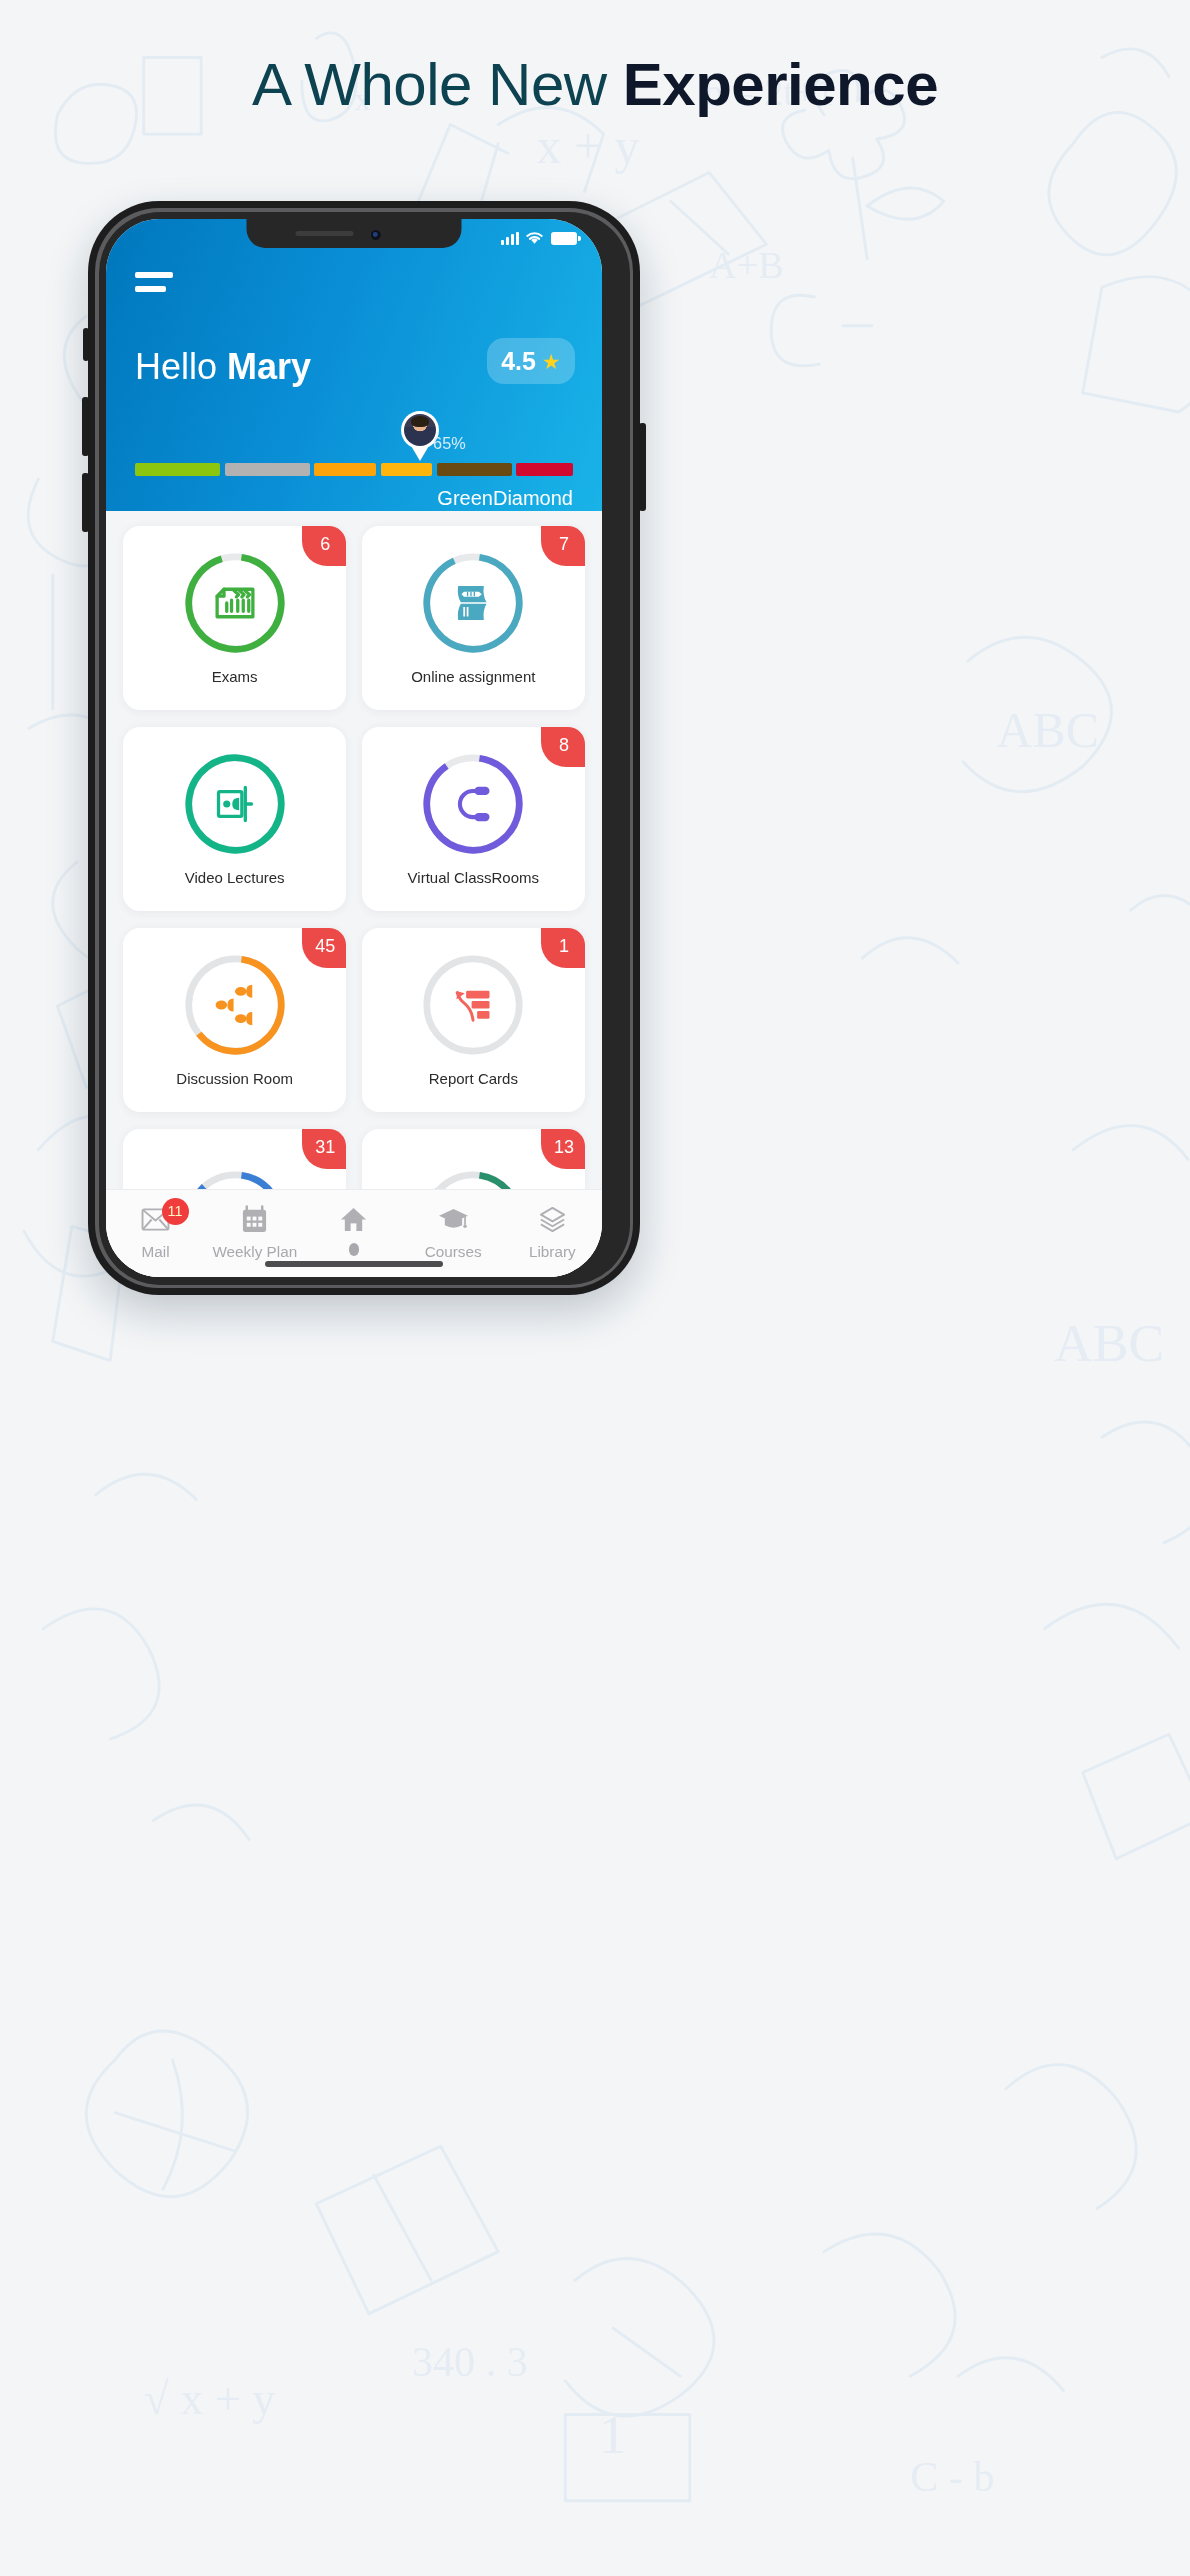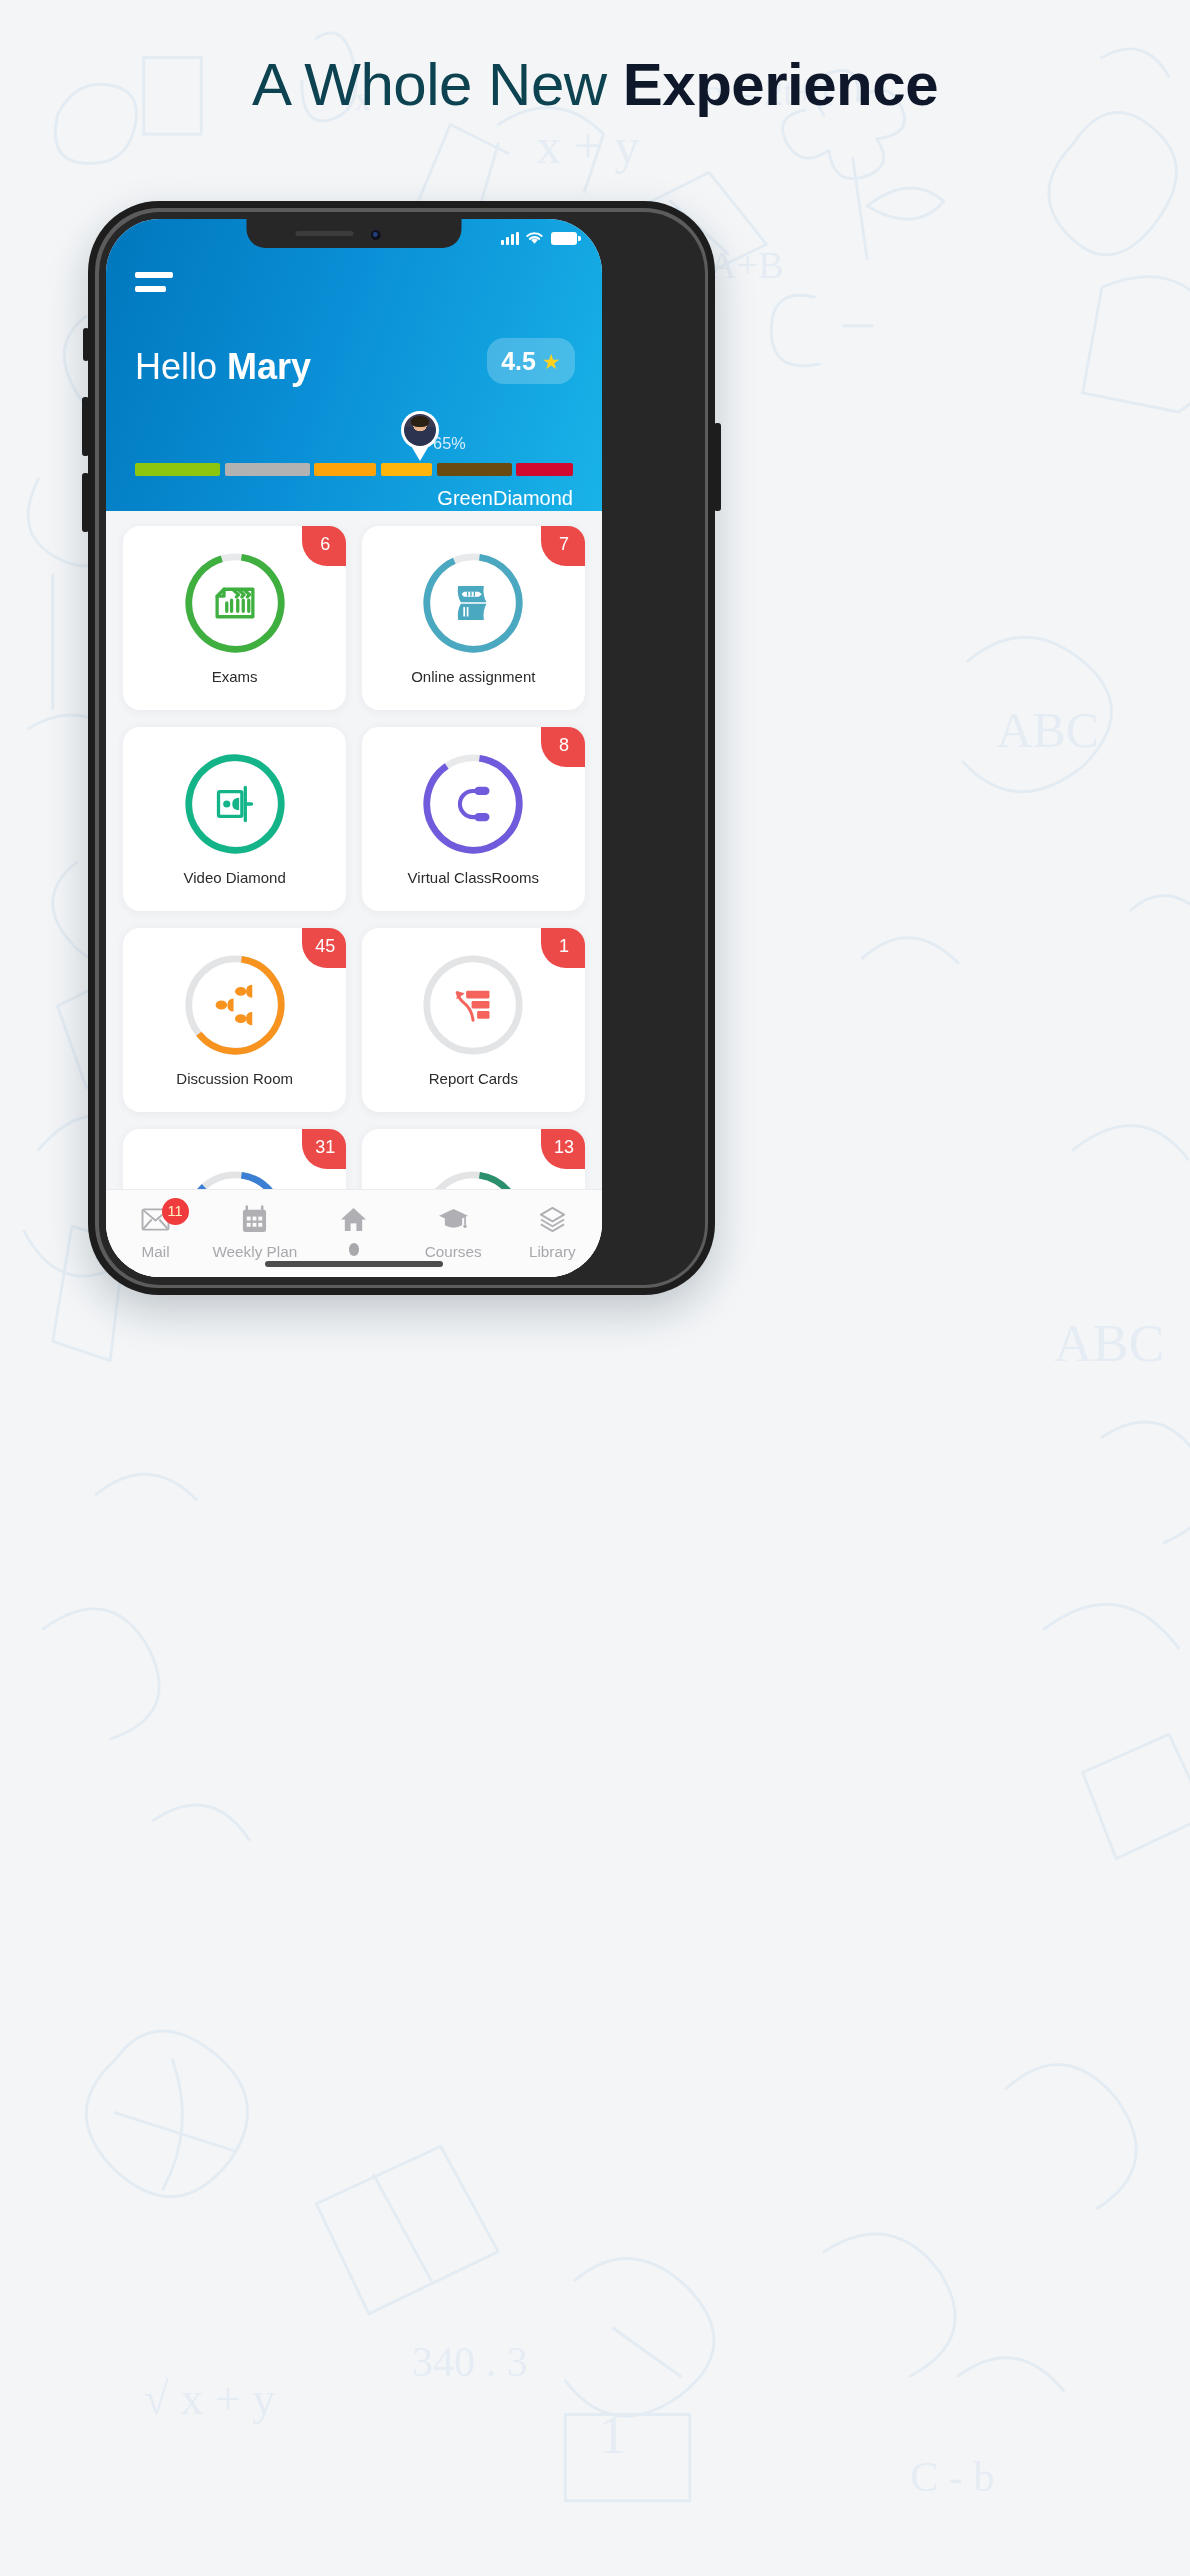--- a/index.html
+++ b/index.html
@@ -33,21 +33,21 @@
     white-space: nowrap;
     z-index: 5;
   }
   #headline .plain { color: #0d4251; font-weight: 300; }
   #headline .accent { color: #0f172a; font-weight: 700; }
 
   
   #phone {
     position: absolute;
     left: 88px; top: 201px;
-    width: 627px; height: 1094px;
+    width: 552px; height: 1094px;
     background: #1d1d1d;
     border-radius: 71px;
     box-shadow: 0 17px 42px rgba(20,40,60,.22);
     z-index: 10;
   }
   #phone::before { 
     content: "";
     position: absolute; inset: 6.7px;
     border-radius: 64px;
     background: #5c5c5e;
@@ -466,21 +466,21 @@
                 <div class="glyph">
                   <svg width="44" height="42" viewBox="0 0 32 30">
                     <rect x="7" y="3" width="18" height="17" rx="1" stroke="#13b588" fill="none" stroke-width="2.4" stroke-linecap="round" stroke-linejoin="round"></rect>
                     <circle cx="16" cy="9" r="2.6" fill="#13b588"></circle>
                     <path d="M11.5 18 q0 -5 4.5 -5 q4.5 0 4.5 5 Z" fill="#13b588"></path>
                     <path d="M4 22.5 h24" stroke="#13b588" fill="none" stroke-width="2.4" stroke-linecap="round" stroke-linejoin="round"></path>
                     <path d="M16 22.5 v4.5" stroke="#13b588" fill="none" stroke-width="2.4" stroke-linecap="round" stroke-linejoin="round"></path>
                   </svg>
                 </div>
               </div>
-              <div class="card-label">Video Diamond</div>
+              <div class="card-label">Video Lectures</div>
             </div>
             <div class="card">
               <div class="badge">8</div>
               <div class="ring">
                 <svg width="104" height="104" viewBox="0 0 108 108">
                   <circle cx="54" cy="54" r="48" fill="none" stroke="#e8e9eb" stroke-width="7"></circle>
                   <circle cx="54" cy="54" r="48" fill="none" stroke="#6f5bdc" stroke-width="7" stroke-linecap="butt" stroke-dasharray="265.40174737526576 36.19114736935438" transform="rotate(8 54 54)"></circle>
                 </svg>
                 <div class="glyph">
                   <svg width="44" height="42" viewBox="0 0 32 30">

